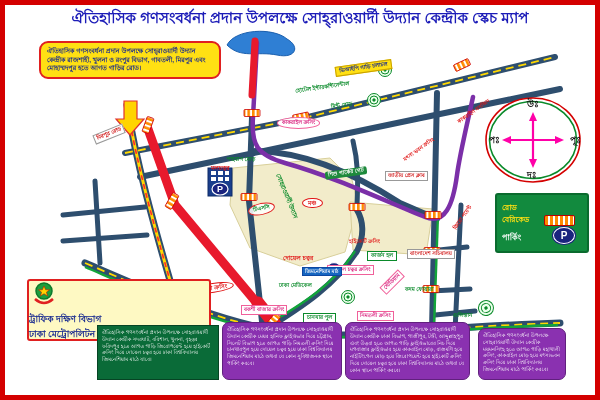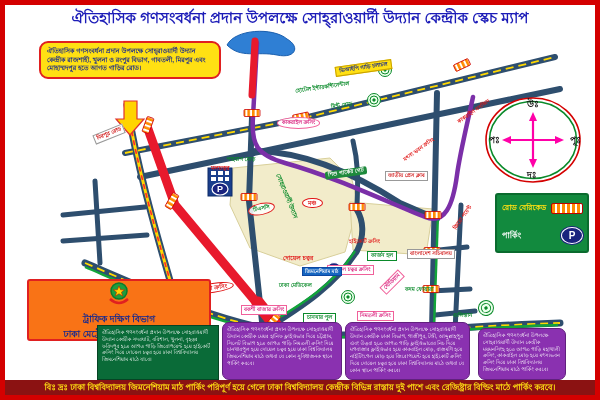--- a/index.html
+++ b/index.html
@@ -13,31 +13,31 @@
             border-radius:9px;padding:4px 6px;color:#17298f;font-weight:bold;font-size:6.4px;
             line-height:1.35;text-align:left;}
   .map-svg{left:0;top:0;}
   
   .compass{left:478px;top:90px;width:100px;height:90px;}
   .compass span{position:absolute;font-weight:bold;font-size:9px;color:#111;}
   .c-n{left:44px;top:2px;} .c-s{left:44px;bottom:2px;} .c-w{left:6px;top:38px;} .c-e{right:2px;top:38px;}
   
   .legend{left:490px;top:188px;width:90px;height:56px;background:#128a3e;border:2px solid #0a6b2e;
           border-radius:3px;color:#fff;}
-  .leg-row{position:absolute;left:5px;right:4px;display:flex;align-items:center;justify-content:space-between;}
+  .leg-row{position:absolute;left:5px;right:12px;display:flex;align-items:flex-end;justify-content:space-between;}
   .leg-row1{top:7px;} .leg-row2{top:32px;}
   .leg-barricade-label{color:#ffe013;font-weight:bold;font-size:7.5px;}
   .leg-parking-label{color:#fff;font-weight:bold;font-size:8px;}
   .barricade-chip{width:30px;height:9px;border:1px solid #b00;border-radius:2px;
       background:repeating-linear-gradient(90deg,#ff8b00 0 3px,#fff 3px 5px);}
   .p-oval{width:20px;height:15px;background:#1a237e;border:1.5px solid #fff;border-radius:50%;
       color:#fff;font-weight:bold;font-size:10px;line-height:15px;text-align:center;box-shadow:0 0 0 1px #1a237e;}
   
-  .credit{left:22px;top:274px;width:180px;height:58px;background:#f97316;border:2px solid #e02020;
-          border-radius:3px;text-align:center;}
+  .credit{left:22px;top:274px;width:180px;height:58px;background:#fef9c3;border:2px solid #e02020;
+          border-radius:3px;}
   .credit .line1{margin-top:1px;font-size:9px;font-weight:bold;color:#17298f;}
   .credit .line2{font-size:9px;font-weight:bold;color:#17298f;}
   
   .route-box{position:absolute;color:#fff;font-size:5.2px;line-height:1.3;padding:3px 4px;
              text-align:left;box-sizing:border-box;}
   .rb-green{left:92px;top:320px;width:122px;height:55px;background:#0a6b38;border:1px solid #064424;}
   .rb-p1{left:217px;top:317px;width:120px;height:58px;background:#8a31b0;border:1px solid #61207e;border-radius:7px;}
   .rb-p2{left:340px;top:317px;width:125px;height:58px;background:#8a31b0;border:1px solid #61207e;border-radius:7px;}
   .rb-p3{left:473px;top:323px;width:88px;height:52px;background:#8a31b0;border:1px solid #61207e;border-radius:7px;}
   
@@ -293,15 +293,14 @@
   <div class="route-box rb-p1">
     <span>ঐতিহাসিক গণসংবর্ধনা প্রদান উপলক্ষে সোহরাওয়ার্দী উদ্যান কেন্দ্রীক মেয়র হানিফ ফ্লাইওভার দিয়ে চট্টগ্রাম, সিলেট বিভাগ হতে আগত গাড়ি নিমতলী ক্রসিং দিয়ে চানখারপুল হয়ে দোয়েল চত্বর হয়ে ঢাকা বিশ্ববিদ্যালয় জিমনেশিয়াম মাঠে অথবা যে কোন সুবিধাজনক স্থানে পার্কিং করবে।</span>
   </div>
   <div class="route-box rb-p2">
     <span>ঐতিহাসিক গণসংবর্ধনা প্রদান উপলক্ষে সোহরাওয়ার্দী উদ্যান কেন্দ্রীক ঢাকা বিভাগ, গাজীপুর, টঙ্গী, আব্দুল্লাহপুর এবং উত্তরা হতে আগত গাড়ি ফ্লাইওভারের নিচ দিয়ে মগবাজার ফ্লাইওভার হয়ে কাকরাইল মোড়, রাজমণি হয়ে নাইটিংগেল মোড় হয়ে জিরোপয়েন্ট হয়ে হাইকোর্ট ক্রসিং দিয়ে দোয়েল চত্বর হয়ে ঢাকা বিশ্ববিদ্যালয় মাঠে অথবা যে কোন স্থানে পার্কিং করবে।</span>
   </div>
   <div class="route-box rb-p3">
     <span>ঐতিহাসিক গণসংবর্ধনা উপলক্ষে সোহরাওয়ার্দী উদ্যান কেন্দ্রীক ময়মনসিংহ হতে আগত গাড়ি মহাখালী ক্রসিং, কাকরাইল মোড় হয়ে মৎস্যভবন ক্রসিং দিয়ে ঢাকা বিশ্ববিদ্যালয় জিমনেশিয়াম মাঠে পার্কিং করবে।</span>
   </div>
 
-  <div class="abs note">বিঃ দ্রঃ ঢাকা বিশ্ববিদ্যালয় জিমনেশিয়াম মাঠ পার্কিং পরিপূর্ণ হয়ে গেলে ঢাকা বিশ্ববিদ্যালয় কেন্দ্রীক বিভিন্ন রাস্তায় দুই পাশে এবং রেজিষ্ট্রার বিল্ডিং মাঠে পার্কিং করবে।</div>
 
 </div>
 
 </body></html>

